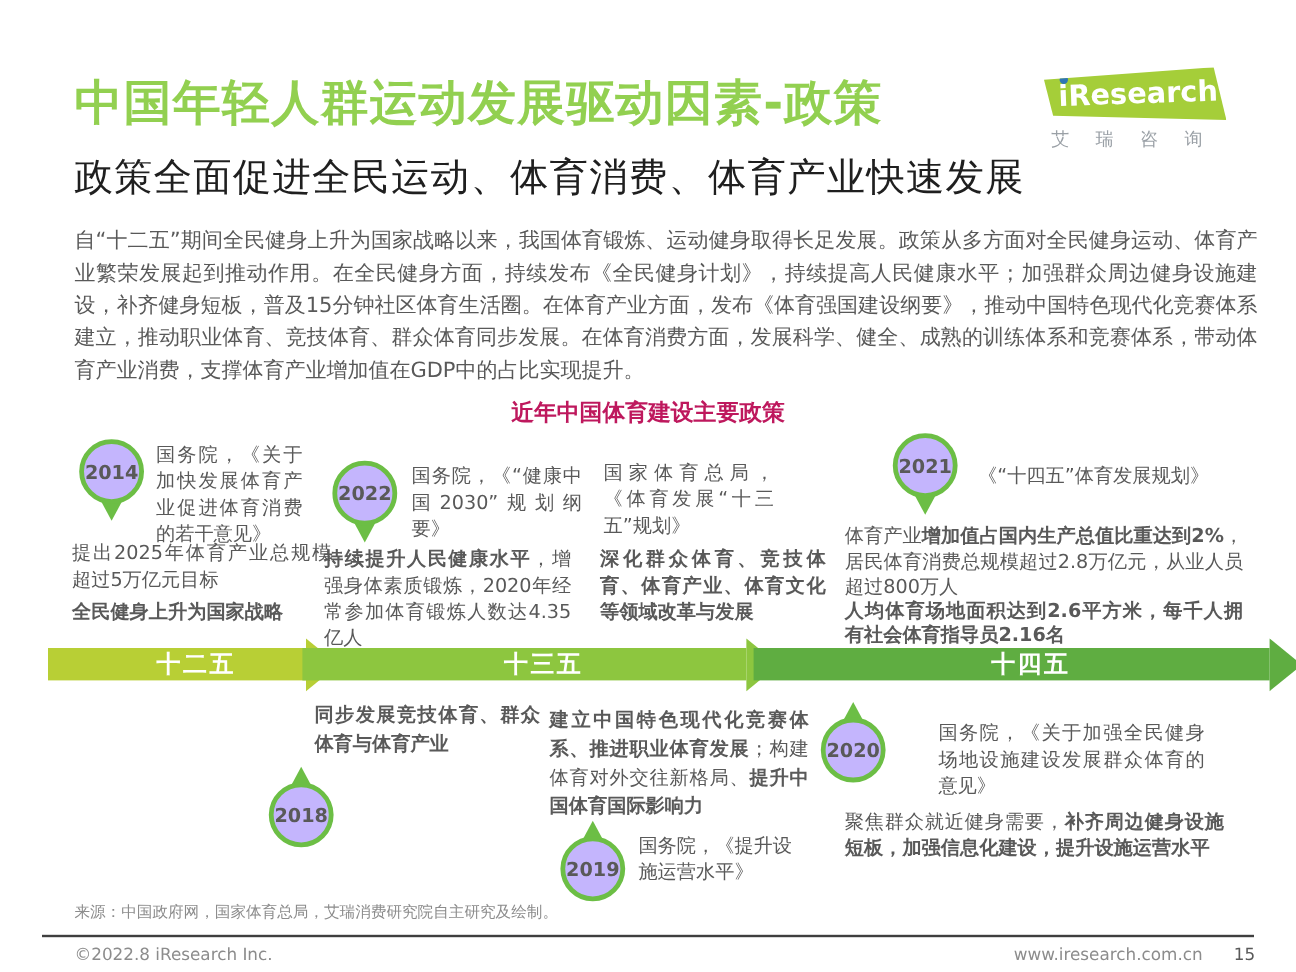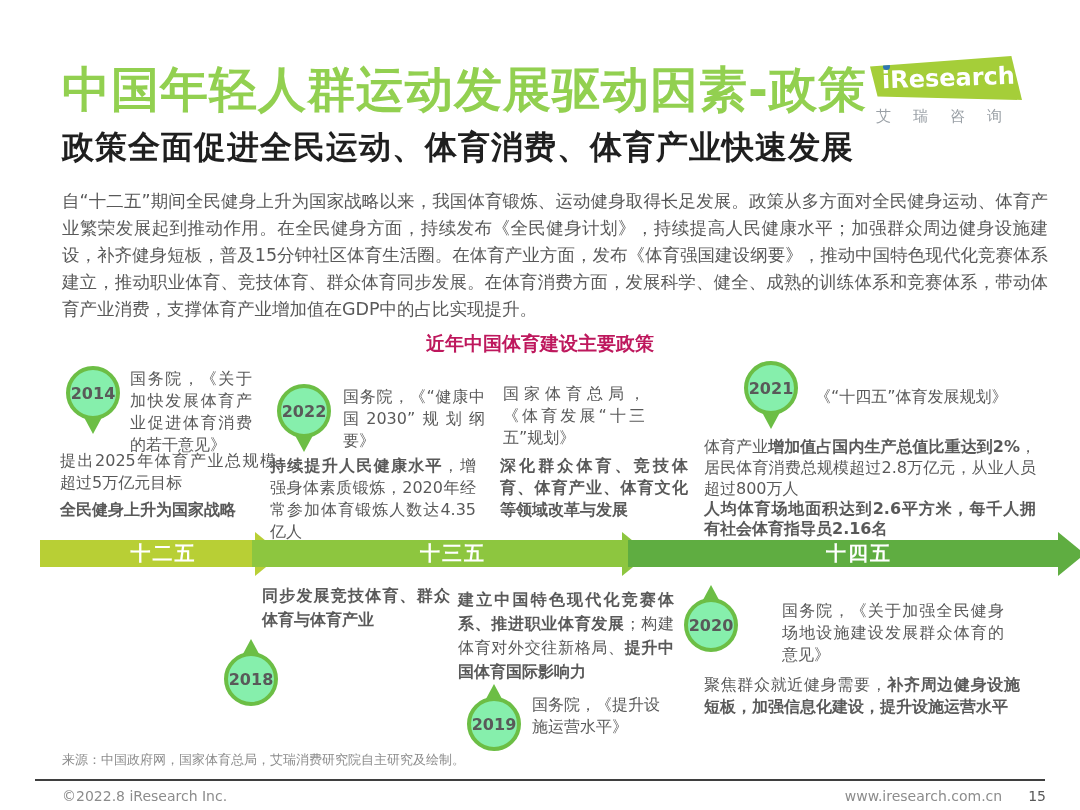--- a/index.html
+++ b/index.html
@@ -2,43 +2,43 @@
 <html lang="zh"><head>
 <meta charset="utf-8">
 <style>
   html,body{margin:0;padding:0;background:#fff;}
   .slide{
     position:relative;width:1080px;height:810px;background:#fff;overflow:hidden;
     font-family:"DejaVu Sans","Liberation Sans",sans-serif;
   }
   .abs{position:absolute;}
   
-  .title{left:62px;top:58px;font-size:48px;font-weight:700;color:var(--title-green);letter-spacing:1px;white-space:nowrap;}
-  .subtitle{left:62px;top:126px;font-size:32px;font-weight:700;color:#1f1f1f;letter-spacing:1px;white-space:nowrap;}
+  .title{left:62px;top:58px;font-size:40px;font-weight:700;color:var(--title-green);letter-spacing:1px;white-space:nowrap;}
+  .subtitle{left:62px;top:126px;font-size:32px;font-weight:400;color:#1f1f1f;letter-spacing:1px;white-space:nowrap;}
   .logo{right:58px;top:56px;width:152px;}
   .logo-flag{position:relative;height:44px;background:var(--logo-green);
     clip-path:polygon(0 24%,93% 0,100% 100%,5% 92%);
     display:flex;align-items:center;padding-left:12px;box-sizing:border-box;}
   .logo-text{color:#fff;font-size:24px;font-weight:700;letter-spacing:0px;transform:rotate(-2deg);}
   .logo-dot{position:absolute;left:13px;top:7px;width:7px;height:7px;border-radius:50%;background:var(--dot-blue);}
   .logo-caption{margin-top:7px;color:#9aa0a6;font-size:15px;letter-spacing:22px;padding-left:6px;white-space:nowrap;}
   
   .intro{left:62px;top:188px;width:986px;font-size:17.5px;line-height:27px;color:#595959;text-align:justify;}
   
   .chart-title{left:0;top:331px;width:1080px;text-align:center;font-size:19px;font-weight:700;color:#be185d;}
   .txt{font-size:16px;line-height:22px;color:#595959;text-align:justify;}
   .b{font-weight:700;}
   
   .pin{position:absolute;width:54px;}
   .pin .tri{position:absolute;left:50%;margin-left:-14px;width:0;height:0;
     border-left:14px solid transparent;border-right:14px solid transparent;}
   .pin-down .tri{top:42px;border-top:26px solid var(--pin-green);}
   .pin-up .tri{top:-13px;border-bottom:26px solid var(--pin-green);}
   .pin .circle{position:relative;width:54px;height:54px;box-sizing:border-box;border-radius:50%;
-    background:#86efac;border:4px solid var(--pin-green);display:flex;align-items:center;justify-content:center;
+    background:#c4b5fd;border:4px solid var(--pin-green);display:flex;align-items:center;justify-content:center;
     font-size:16px;font-weight:700;color:#595959;}
   
   .arrow{position:absolute;top:540px;height:27px;display:flex;align-items:center;justify-content:center;
     background:var(--c);color:#fff;font-weight:700;font-size:20px;letter-spacing:2px;padding-left:32px;}
   .arrow::after{content:"";position:absolute;right:-27px;top:50%;transform:translateY(-50%);
     width:0;height:0;border-top:22px solid transparent;border-bottom:22px solid transparent;
     border-left:27px solid var(--c);}
   
   .source{left:62px;top:751px;font-size:13px;color:#8c8c8c;}
   .footer-rule{left:35px;top:779px;width:1010px;height:2px;background:#3f3f3f;}

